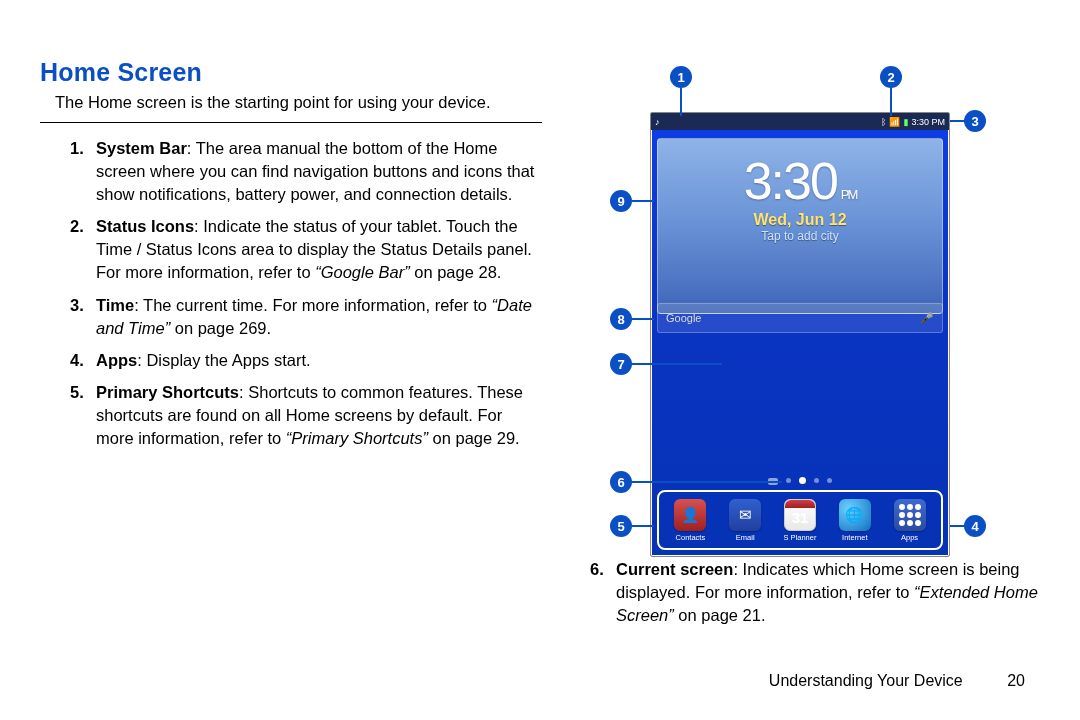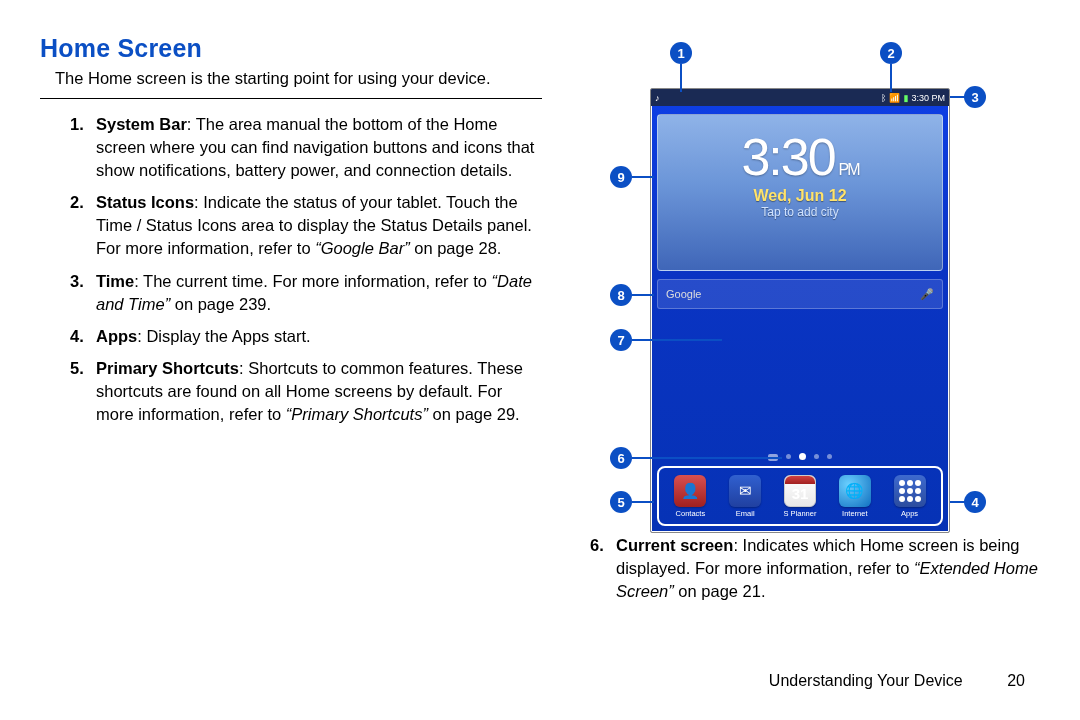--- a/index.html
+++ b/index.html
@@ -7,21 +7,21 @@
     margin: 0;
     width: 1080px;
     height: 720px;
     background: #fff;
     font-family: Arial, Helvetica, sans-serif;
     font-size: 16.5px;
     color: #000;
     position: relative;
     padding: 34px 40px 0 40px;
   }
-  .columns { display: flex; gap: 18px; }
+  .columns { display: flex; gap: 18px; margin-top: 24px; }
   .col { flex: 1; }
   .col-left { max-width: 510px; }
   .col-right { max-width: 480px; position: relative; }
 
   h2.section {
     color: #0b4fc4;
     font-size: 25px;
     font-weight: 900;
     margin: 0 0 6px 0;
     font-family: Arial, Helvetica, sans-serif;
@@ -55,32 +55,32 @@
   }
   .statusbar {
     position: absolute; top: 0; left: 0; right: 0; height: 17px;
     background: #1a2a54;
     font-size: 9px; color: #fff; display: flex; align-items: center;
     padding: 0 4px;
   }
   .statusbar .right { margin-left: auto; display: flex; align-items: center; gap: 3px; }
 
   .clockwidget {
-    position: absolute; left: 6px; right: 6px; top: 25px; height: 157px;
+    position: absolute; left: 6px; right: 6px; top: 25px; height: 176px;
     border-radius: 4px;
     background: linear-gradient(to bottom, #8fb3e8 0%, #6b95d8 45%, #3f66b8 100%);
     border: 1px solid rgba(255,255,255,0.4);
     color: #fff; text-align: center;
   }
   .clockwidget .time {
     font-size: 52px; font-weight: 300; letter-spacing: -2px;
     margin-top: 12px; text-shadow: 0 1px 2px rgba(0,0,0,0.3);
     display: flex; justify-content: center; align-items: baseline;
   }
-  .clockwidget .time .ampm { font-size: 16px; margin-left: 4px; font-weight: 400; }
+  .clockwidget .time .ampm { font-size: 13px; margin-left: 4px; font-weight: 400; }
   .clockwidget .date { font-size: 16px; color: #ffe36b; margin-top: 0; text-shadow: 0 1px 1px rgba(0,0,0,0.4); font-weight: 600; }
   .clockwidget .tap { font-size: 12px; color: #cfe2ff; text-shadow: 0 1px 1px rgba(0,0,0,0.4); font-weight: 500; }
 
   .searchbar {
     position: absolute; left: 6px; right: 6px; top: 190px; height: 30px;
     background: rgba(255,255,255,0.12);
     border: 1px solid rgba(255,255,255,0.25);
     border-radius: 3px;
     font-size: 11px; color: #ddd; padding: 0 8px;
     display: flex; align-items: center;
@@ -152,21 +152,21 @@
       <li>
         <span class="num">1.</span>
         <span class="body"><span class="lead">System Bar</span><span>: The area manual the bottom of the Home screen where you can find navigation buttons and icons that show notifications, battery power, and connection details.</span></span>
       </li>
       <li>
         <span class="num">2.</span>
         <span class="body"><span class="lead">Status Icons</span><span>: Indicate the status of your tablet. Touch the Time / Status Icons area to display the Status Details panel. For more information, refer to </span><span class="it">“Google Bar”</span><span> on page 28.</span></span>
       </li>
       <li>
         <span class="num">3.</span>
-        <span class="body"><span class="lead">Time</span><span>: The current time. For more information, refer to </span><span class="it">“Date and Time”</span><span> on page 239.</span></span>
+        <span class="body"><span class="lead">Time</span><span>: The current time. For more information, refer to </span><span class="it">“Date and Time”</span><span> on page 269.</span></span>
       </li>
       <li>
         <span class="num">4.</span>
         <span class="body"><span class="lead">Apps</span><span>: Display the Apps start.</span></span>
       </li>
       <li>
         <span class="num">5.</span>
         <span class="body"><span class="lead">Primary Shortcuts</span><span>: Shortcuts to common features. These shortcuts are found on all Home screens by default. For more information, refer to </span><span class="it">“Primary Shortcuts”</span><span> on page 29.</span></span>
       </li>
     </ol>

